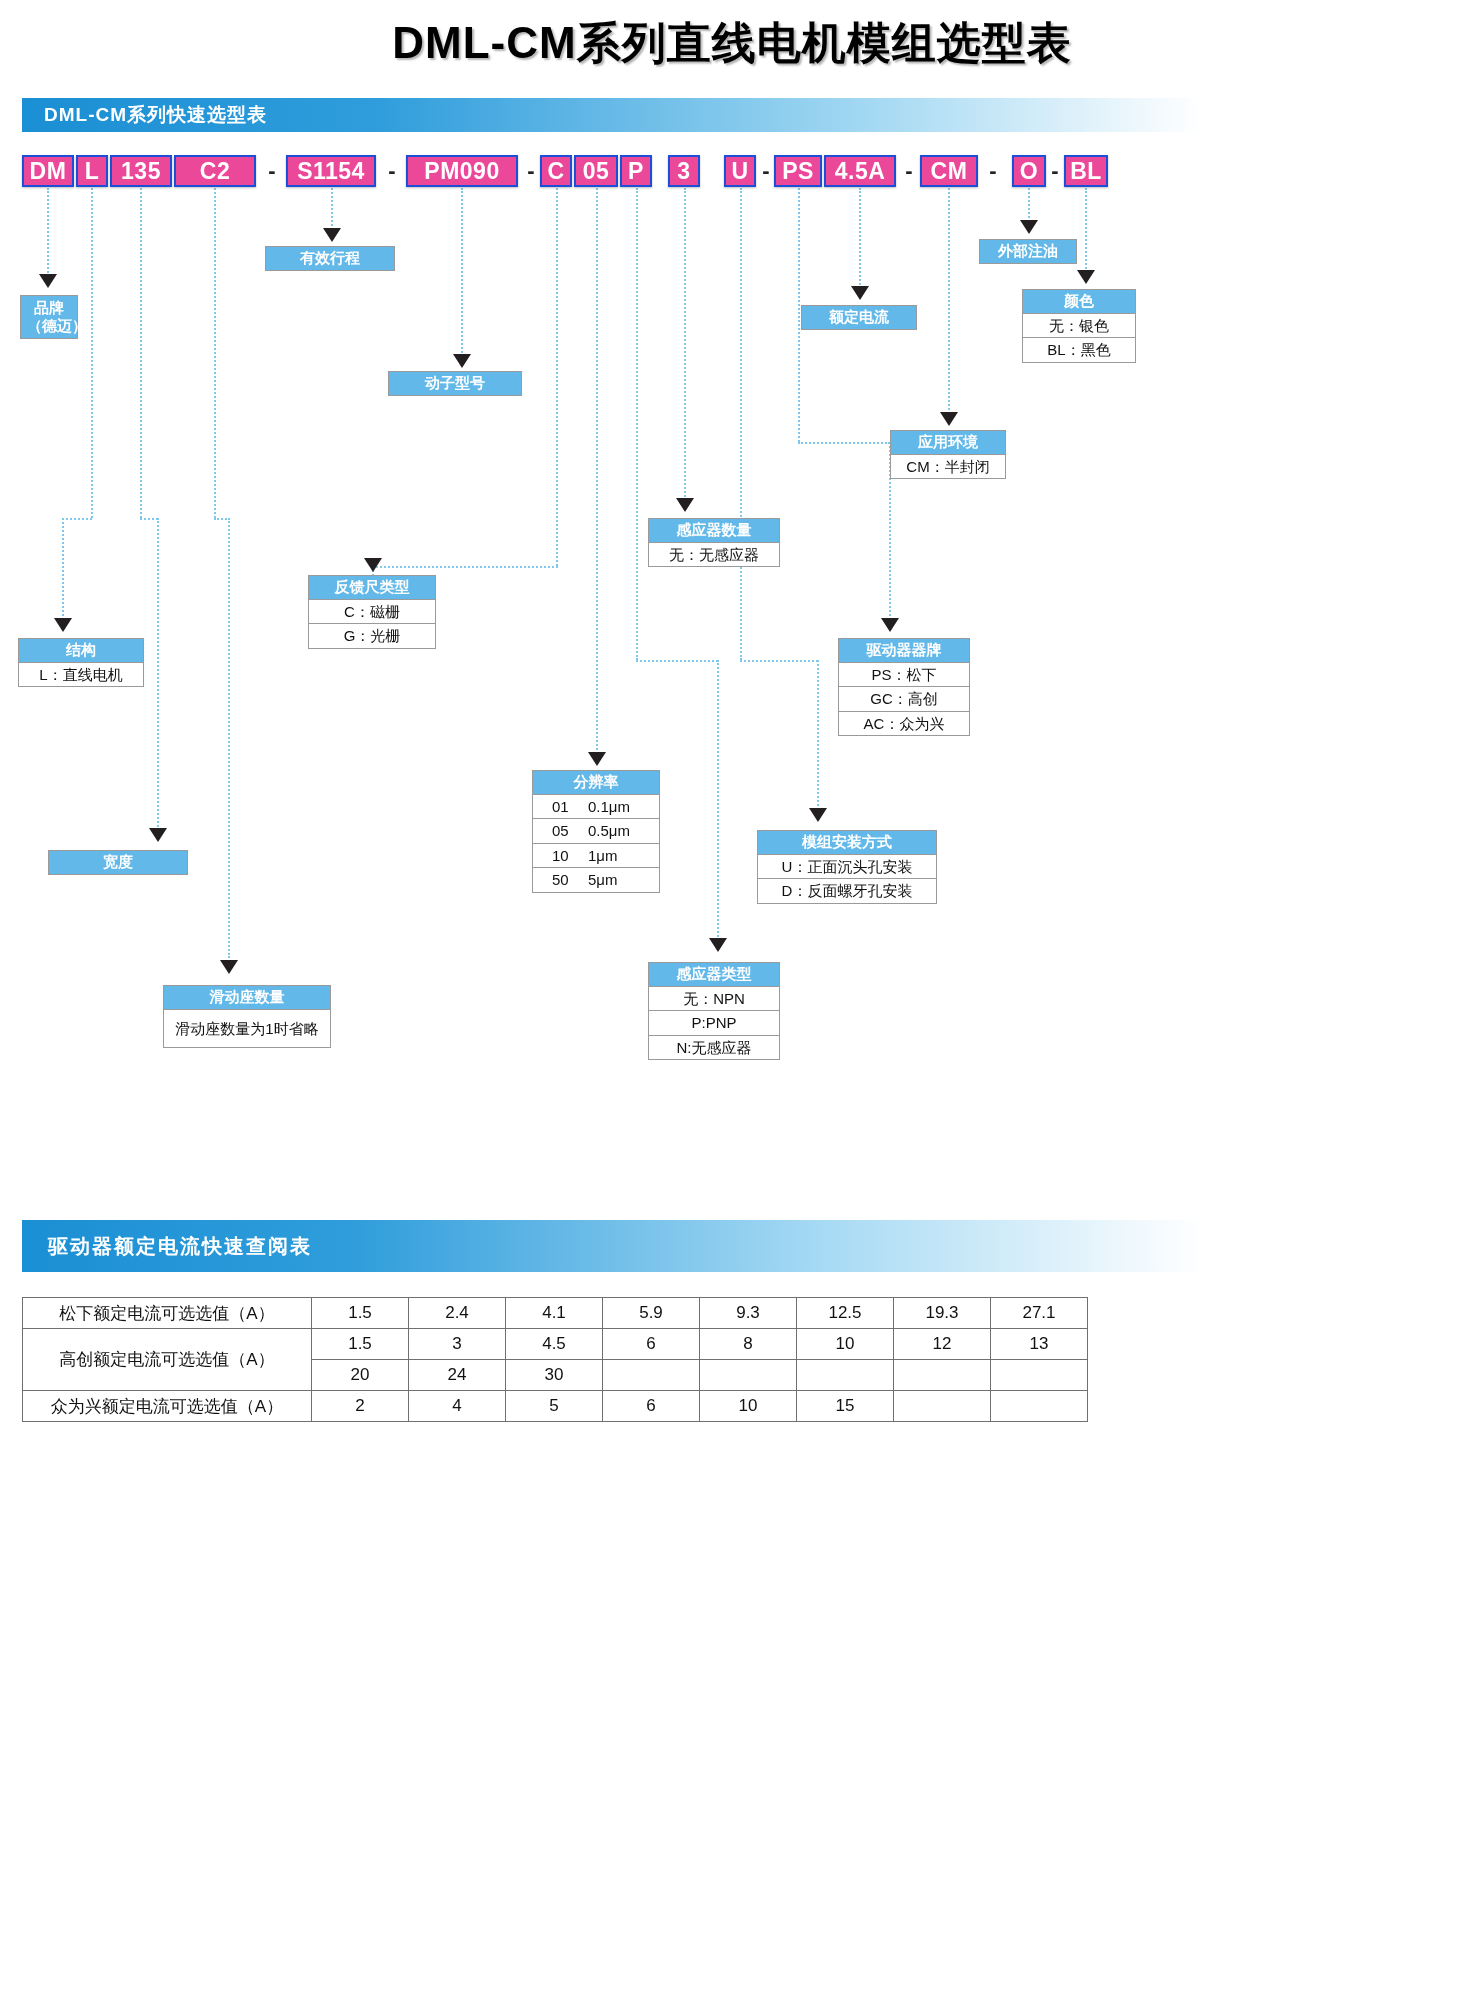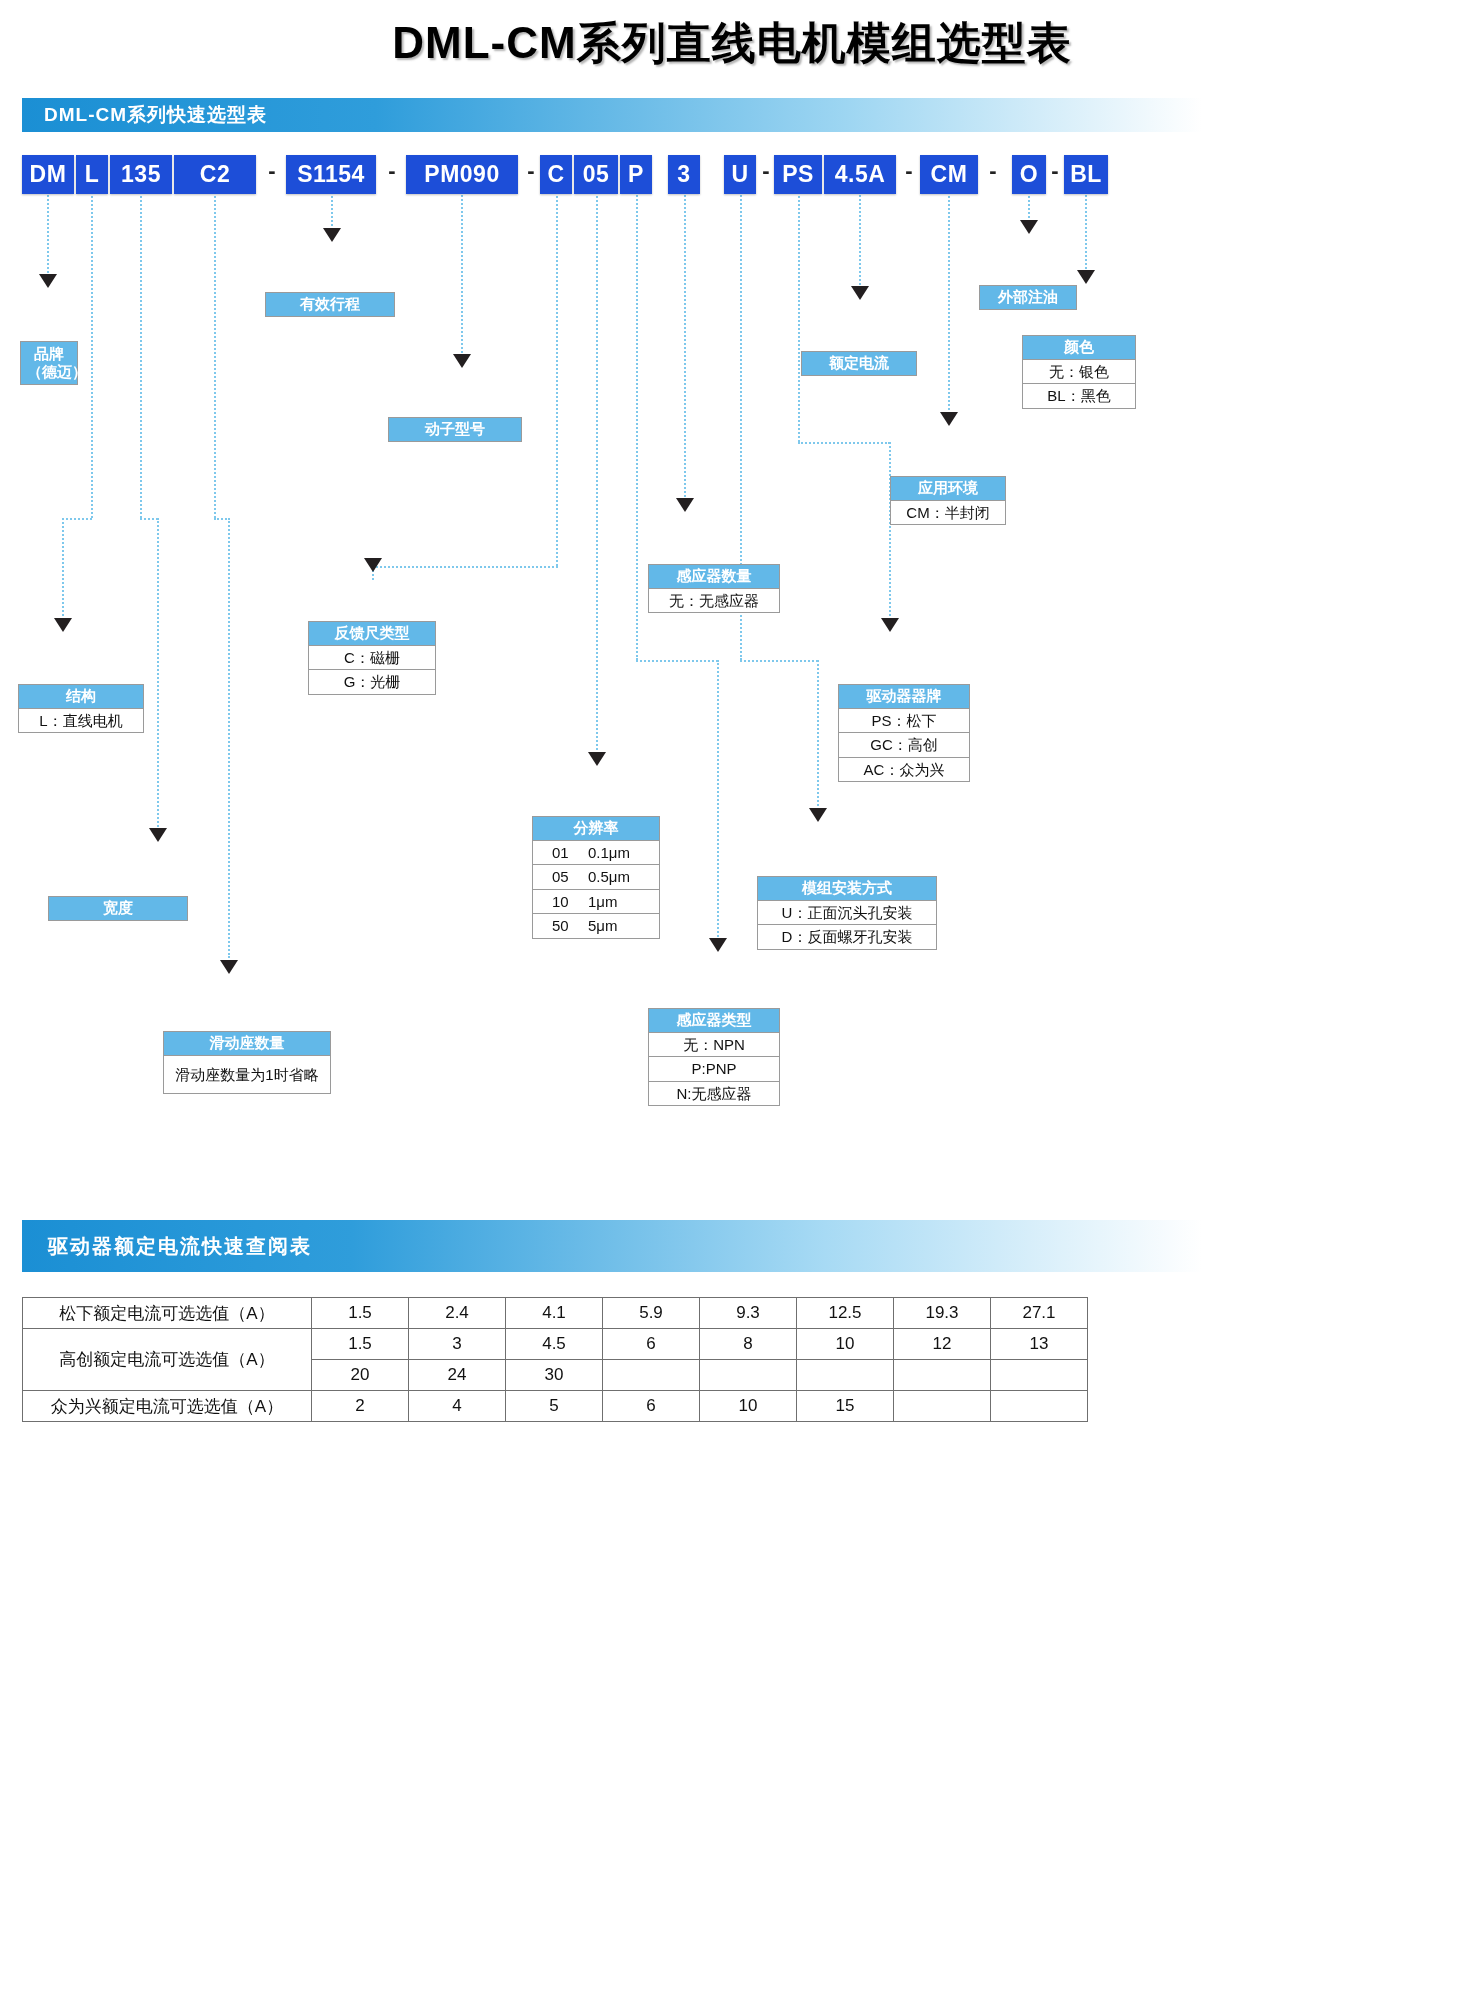--- a/index.html
+++ b/index.html
@@ -38,41 +38,40 @@
     background:linear-gradient(to right,#1b8fd4 0%,#2f9ddb 28%,#a7daf4 68%,#ffffff 100%);
     color:#fff;
     display:flex;align-items:center;
     padding-left:26px;
     font-size:20px;font-weight:bold;letter-spacing:2px;
     box-sizing:border-box;
   }
   
   .chip{
     position:absolute;
-    background:#1d4ed8;
+    background:#ec4899;
     color:#fff;
     font-weight:bold;
     font-size:23px;
     display:flex;align-items:center;justify-content:center;
     border:2px solid #1d4ed8;
     box-shadow:0 1px 2px rgba(0,0,0,.25);
-    height:39px;
+    height:32px;
     box-sizing:border-box;
     letter-spacing:.5px;
   }
   .dash{
     position:absolute;
     color:#222;font-weight:bold;font-size:22px;
     height:32px;display:flex;align-items:center;justify-content:center;
   }
   
   .callout{
     position:absolute;
     box-sizing:border-box;
-    margin-top:46px;
   }
   .callout .hd{
     background:#62b8e8;
     border:1px solid #9a9a9a;
     color:#fff;
     font-weight:bold;
     font-size:15px;
     text-align:center;
     padding:2px 6px;
     white-space:nowrap;

